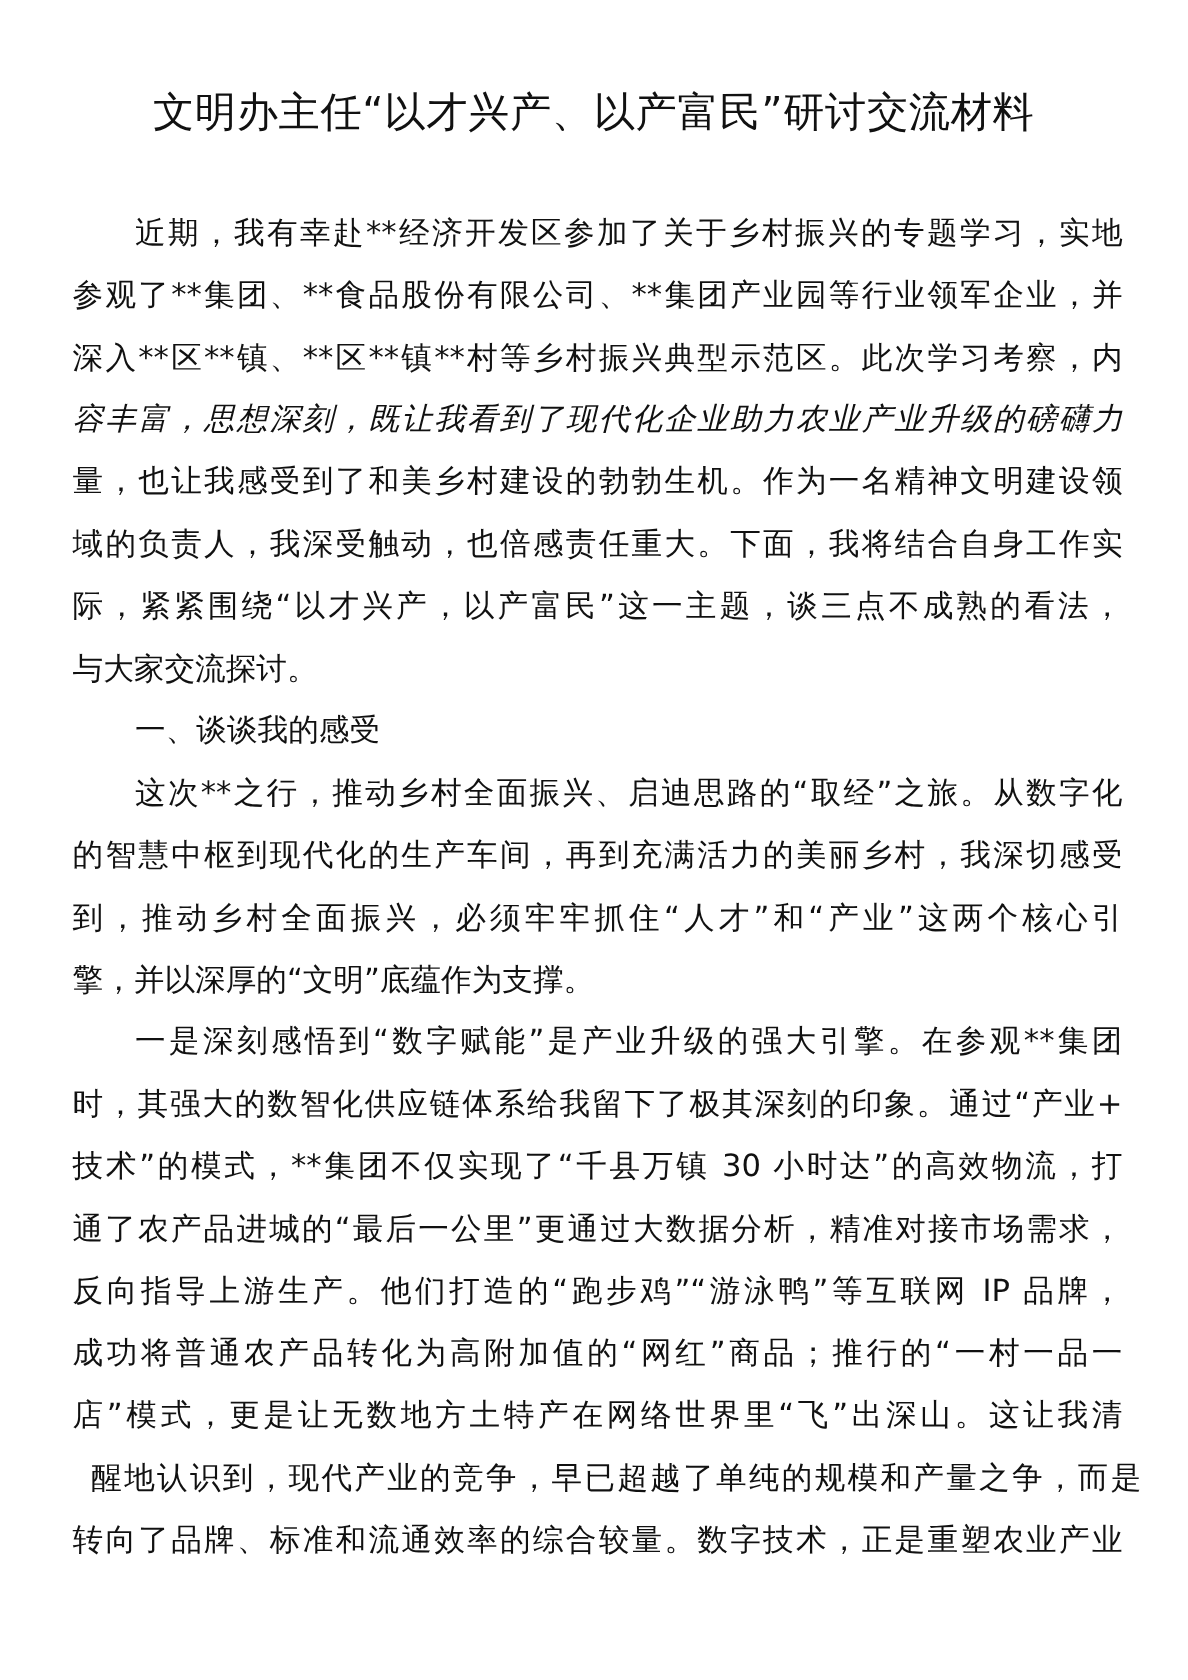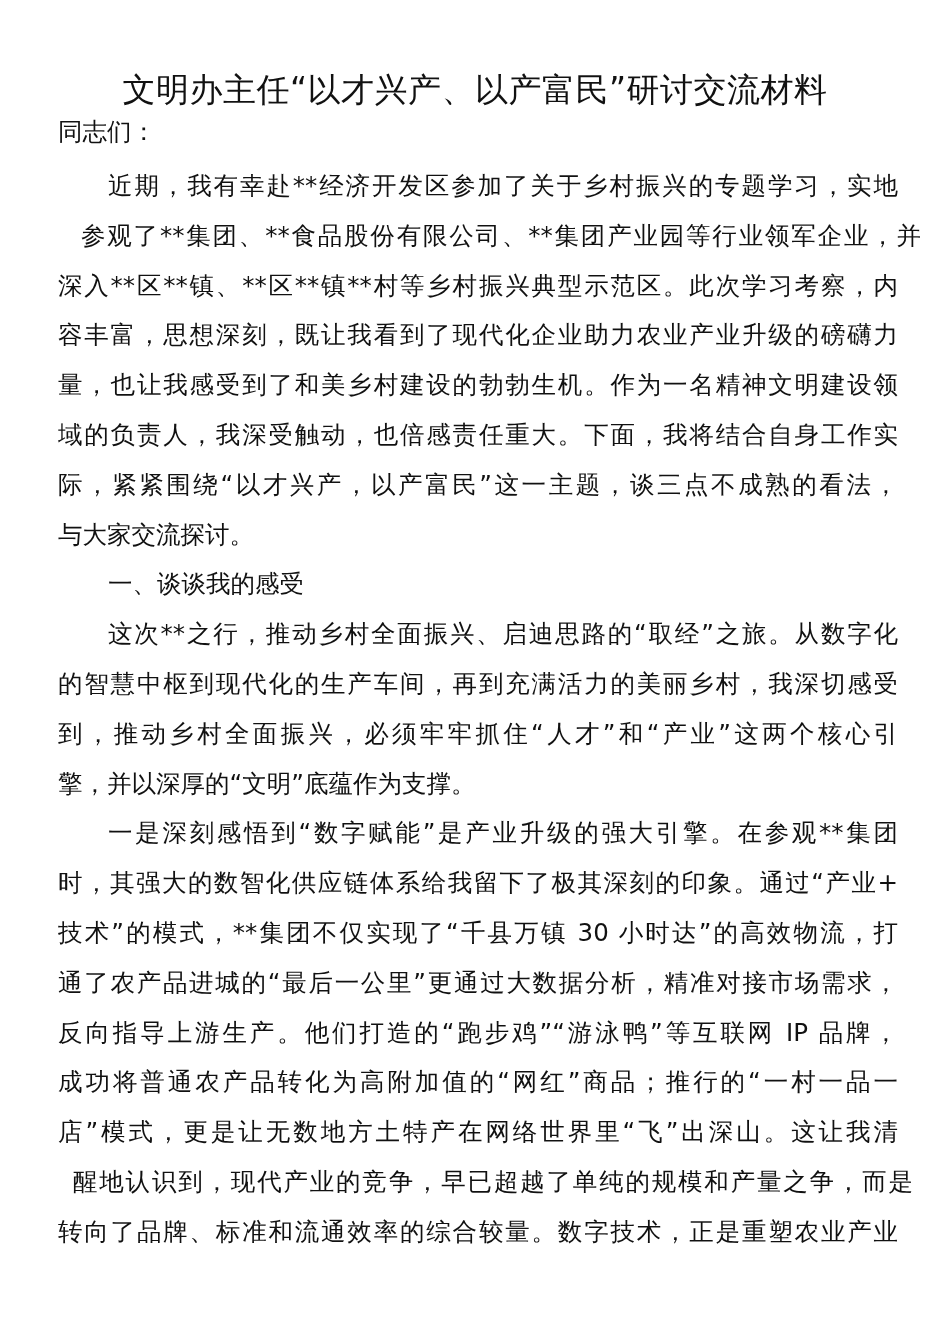--- a/index.html
+++ b/index.html
@@ -51,27 +51,26 @@
     .line.indent {
       left: 108px;
       width: 790px;
     }
   </style>
 </head>
 <body>
 
 <div class="page">
   <div class="title">文明办主任“以才兴产、以产富民”研讨交流材料</div>
-  <div class="line" style="top:114px;">同志们：</div>
 
   <div id="body-lines">
       <div class="line indent justify" style="top: 168px;">近期，我有幸赴**经济开发区参加了关于乡村振兴的专题学习，实地</div>
-      <div class="line justify" style="top: 217.8px; margin-left: 23px;">参观了**集团、**食品股份有限公司、**集团产业园等行业领军企业，并</div>
+      <div class="line justify" style="top: 217.8px;">参观了**集团、**食品股份有限公司、**集团产业园等行业领军企业，并</div>
       <div class="line justify" style="top: 267.6px;">深入**区**镇、**区**镇**村等乡村振兴典型示范区。此次学习考察，内</div>
-      <div class="line justify" style="top: 317.4px;">容丰富，思想深刻，既让我看到了现代化企业助力农业产业升级的磅礴力</div>
+      <div class="line justify" style="top: 317.4px; font-style: italic;">容丰富，思想深刻，既让我看到了现代化企业助力农业产业升级的磅礴力</div>
       <div class="line justify" style="top: 367.2px;">量，也让我感受到了和美乡村建设的勃勃生机。作为一名精神文明建设领</div>
       <div class="line justify" style="top: 417px;">域的负责人，我深受触动，也倍感责任重大。下面，我将结合自身工作实</div>
       <div class="line justify" style="top: 466.8px;">际，紧紧围绕“以才兴产，以产富民”这一主题，谈三点不成熟的看法，</div>
       <div class="line" style="top: 516.6px;">与大家交流探讨。</div>
       <div class="line indent" style="top: 566.4px;">一、谈谈我的感受</div>
       <div class="line indent justify" style="top: 616.2px;">这次**之行，推动乡村全面振兴、启迪思路的“取经”之旅。从数字化</div>
       <div class="line justify" style="top: 666px;">的智慧中枢到现代化的生产车间，再到充满活力的美丽乡村，我深切感受</div>
       <div class="line justify" style="top: 715.8px;">到，推动乡村全面振兴，必须牢牢抓住“人才”和“产业”这两个核心引</div>
       <div class="line" style="top: 765.6px;">擎，并以深厚的“文明”底蕴作为支撑。</div>
       <div class="line indent justify" style="top: 815.4px;">一是深刻感悟到“数字赋能”是产业升级的强大引擎。在参观**集团</div>

